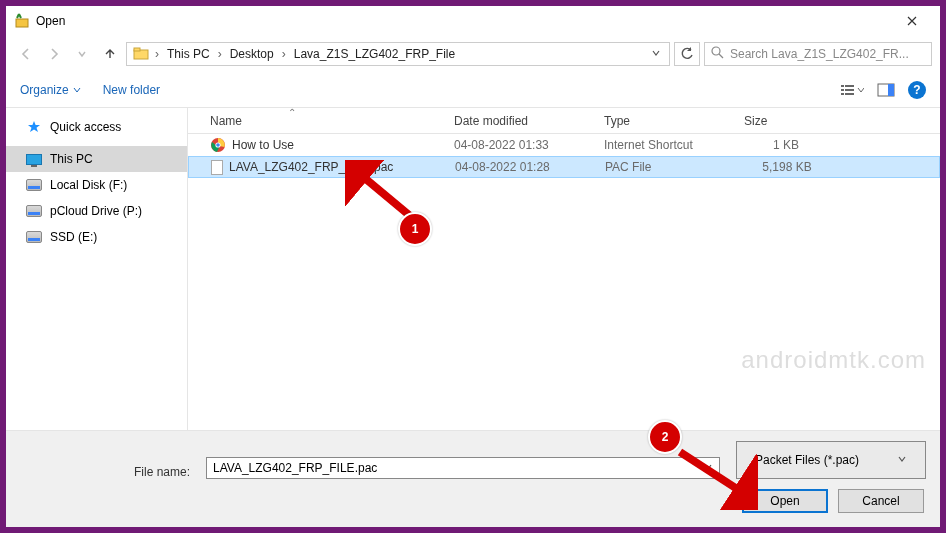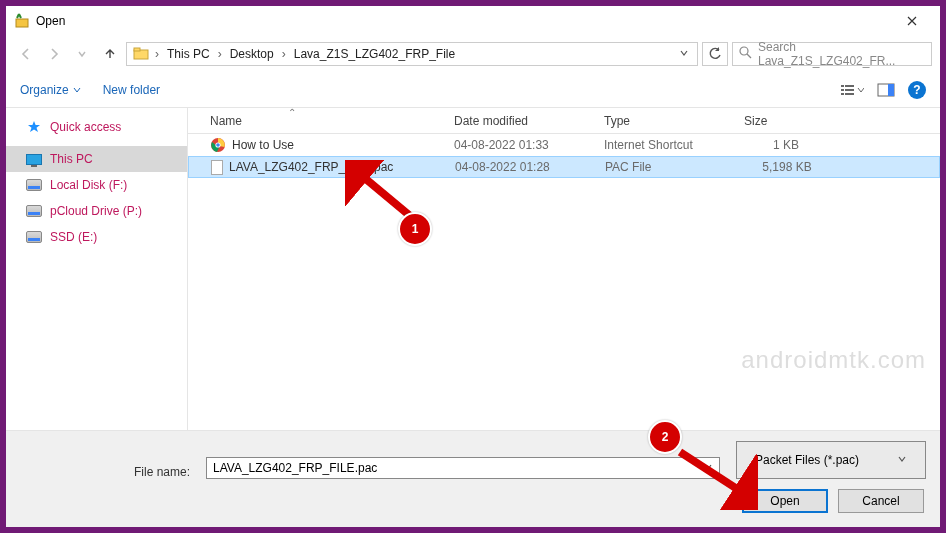--- a/index.html
+++ b/index.html
@@ -13,31 +13,31 @@
 .navbtn { width: 24px; height: 24px; display: flex; align-items: center; justify-content: center; color: #999; }
 .navbtn.up { color: #333; }
 .navbtn svg { display: block; }
 .addr { flex: 1; height: 24px; border: 1px solid #ccc; display: flex; align-items: center; padding: 0 4px; gap: 2px; }
 .addr .fold { margin: 0 2px; }
 .addr .crumb { padding: 2px 4px; color: #222; }
 .addr .sep { color: #666; padding: 0 2px; }
 .addr .spacer { flex: 1; }
 .addr .dd { color: #555; padding: 0 4px; }
 .refresh { width: 26px; height: 24px; border: 1px solid #ccc; display: flex; align-items: center; justify-content: center; color: #444; }
-.searchbox { width: 200px; height: 24px; border: 1px solid #ccc; display: flex; align-items: center; padding: 0 6px; color: #888; gap: 6px; }
+.searchbox { width: 228px; height: 24px; border: 1px solid #ccc; display: flex; align-items: center; padding: 0 6px; color: #888; gap: 6px; }
 .searchbox .sico { color: #777; }
 .toolbar { height: 36px; display: flex; align-items: center; padding: 0 14px; gap: 12px; border-bottom: 1px solid #e5e5e5; }
 .toolbar .tleft { display: flex; gap: 22px; }
 .toolbar .tbtn { color: #1a66b8; display: flex; align-items: center; gap: 4px; }
 .toolbar .tright { margin-left: auto; display: flex; align-items: center; gap: 10px; }
 .viewico, .paneico { width: 24px; height: 20px; display: flex; align-items: center; justify-content: center; color: #555; gap: 2px; }
 .helpico { width: 18px; height: 18px; border-radius: 50%; background: #0b74d1; color: #fff; display: flex; align-items: center; justify-content: center; font-weight: bold; font-size: 12px; }
 .body { flex: 1; display: flex; overflow: hidden; }
 .sidebar { width: 182px; border-right: 1px solid #e5e5e5; padding: 6px 0; }
-.sbitem { height: 26px; display: flex; align-items: center; padding: 0 6px 0 20px; gap: 8px; color: #be185d; }
+.sbitem { height: 26px; display: flex; align-items: center; padding: 0 6px 0 20px; gap: 8px; color: #000000; }
 .sbitem.sel { background: #d8d8d8; }
 .sbitem .ic { width: 16px; height: 16px; display: inline-flex; align-items: center; justify-content: center; }
 .ic-star { color: #1e90ff; }
 .ic-monitor { background: #29a3e2; width: 16px; height: 11px; border: 1px solid #1976b0; position: relative; }
 .ic-monitor::after { content: ""; position: absolute; left: 4px; bottom: -3px; width: 6px; height: 2px; background: #666; }
 .ic-disk { background: linear-gradient(#d9d9d9,#bbb); width: 16px; height: 12px; border: 1px solid #888; border-radius: 2px; position: relative; }
 .ic-disk::before { content: ""; position: absolute; left: 1px; right: 1px; bottom: 1px; height: 3px; background: #3b82f6; }
 .ic-net { color: #1e90ff; }
 .main { flex: 1; display: flex; flex-direction: column; position: relative; }
 .cols { height: 26px; display: flex; align-items: center; border-bottom: 1px solid #e5e5e5; color: #444; position: relative; }

